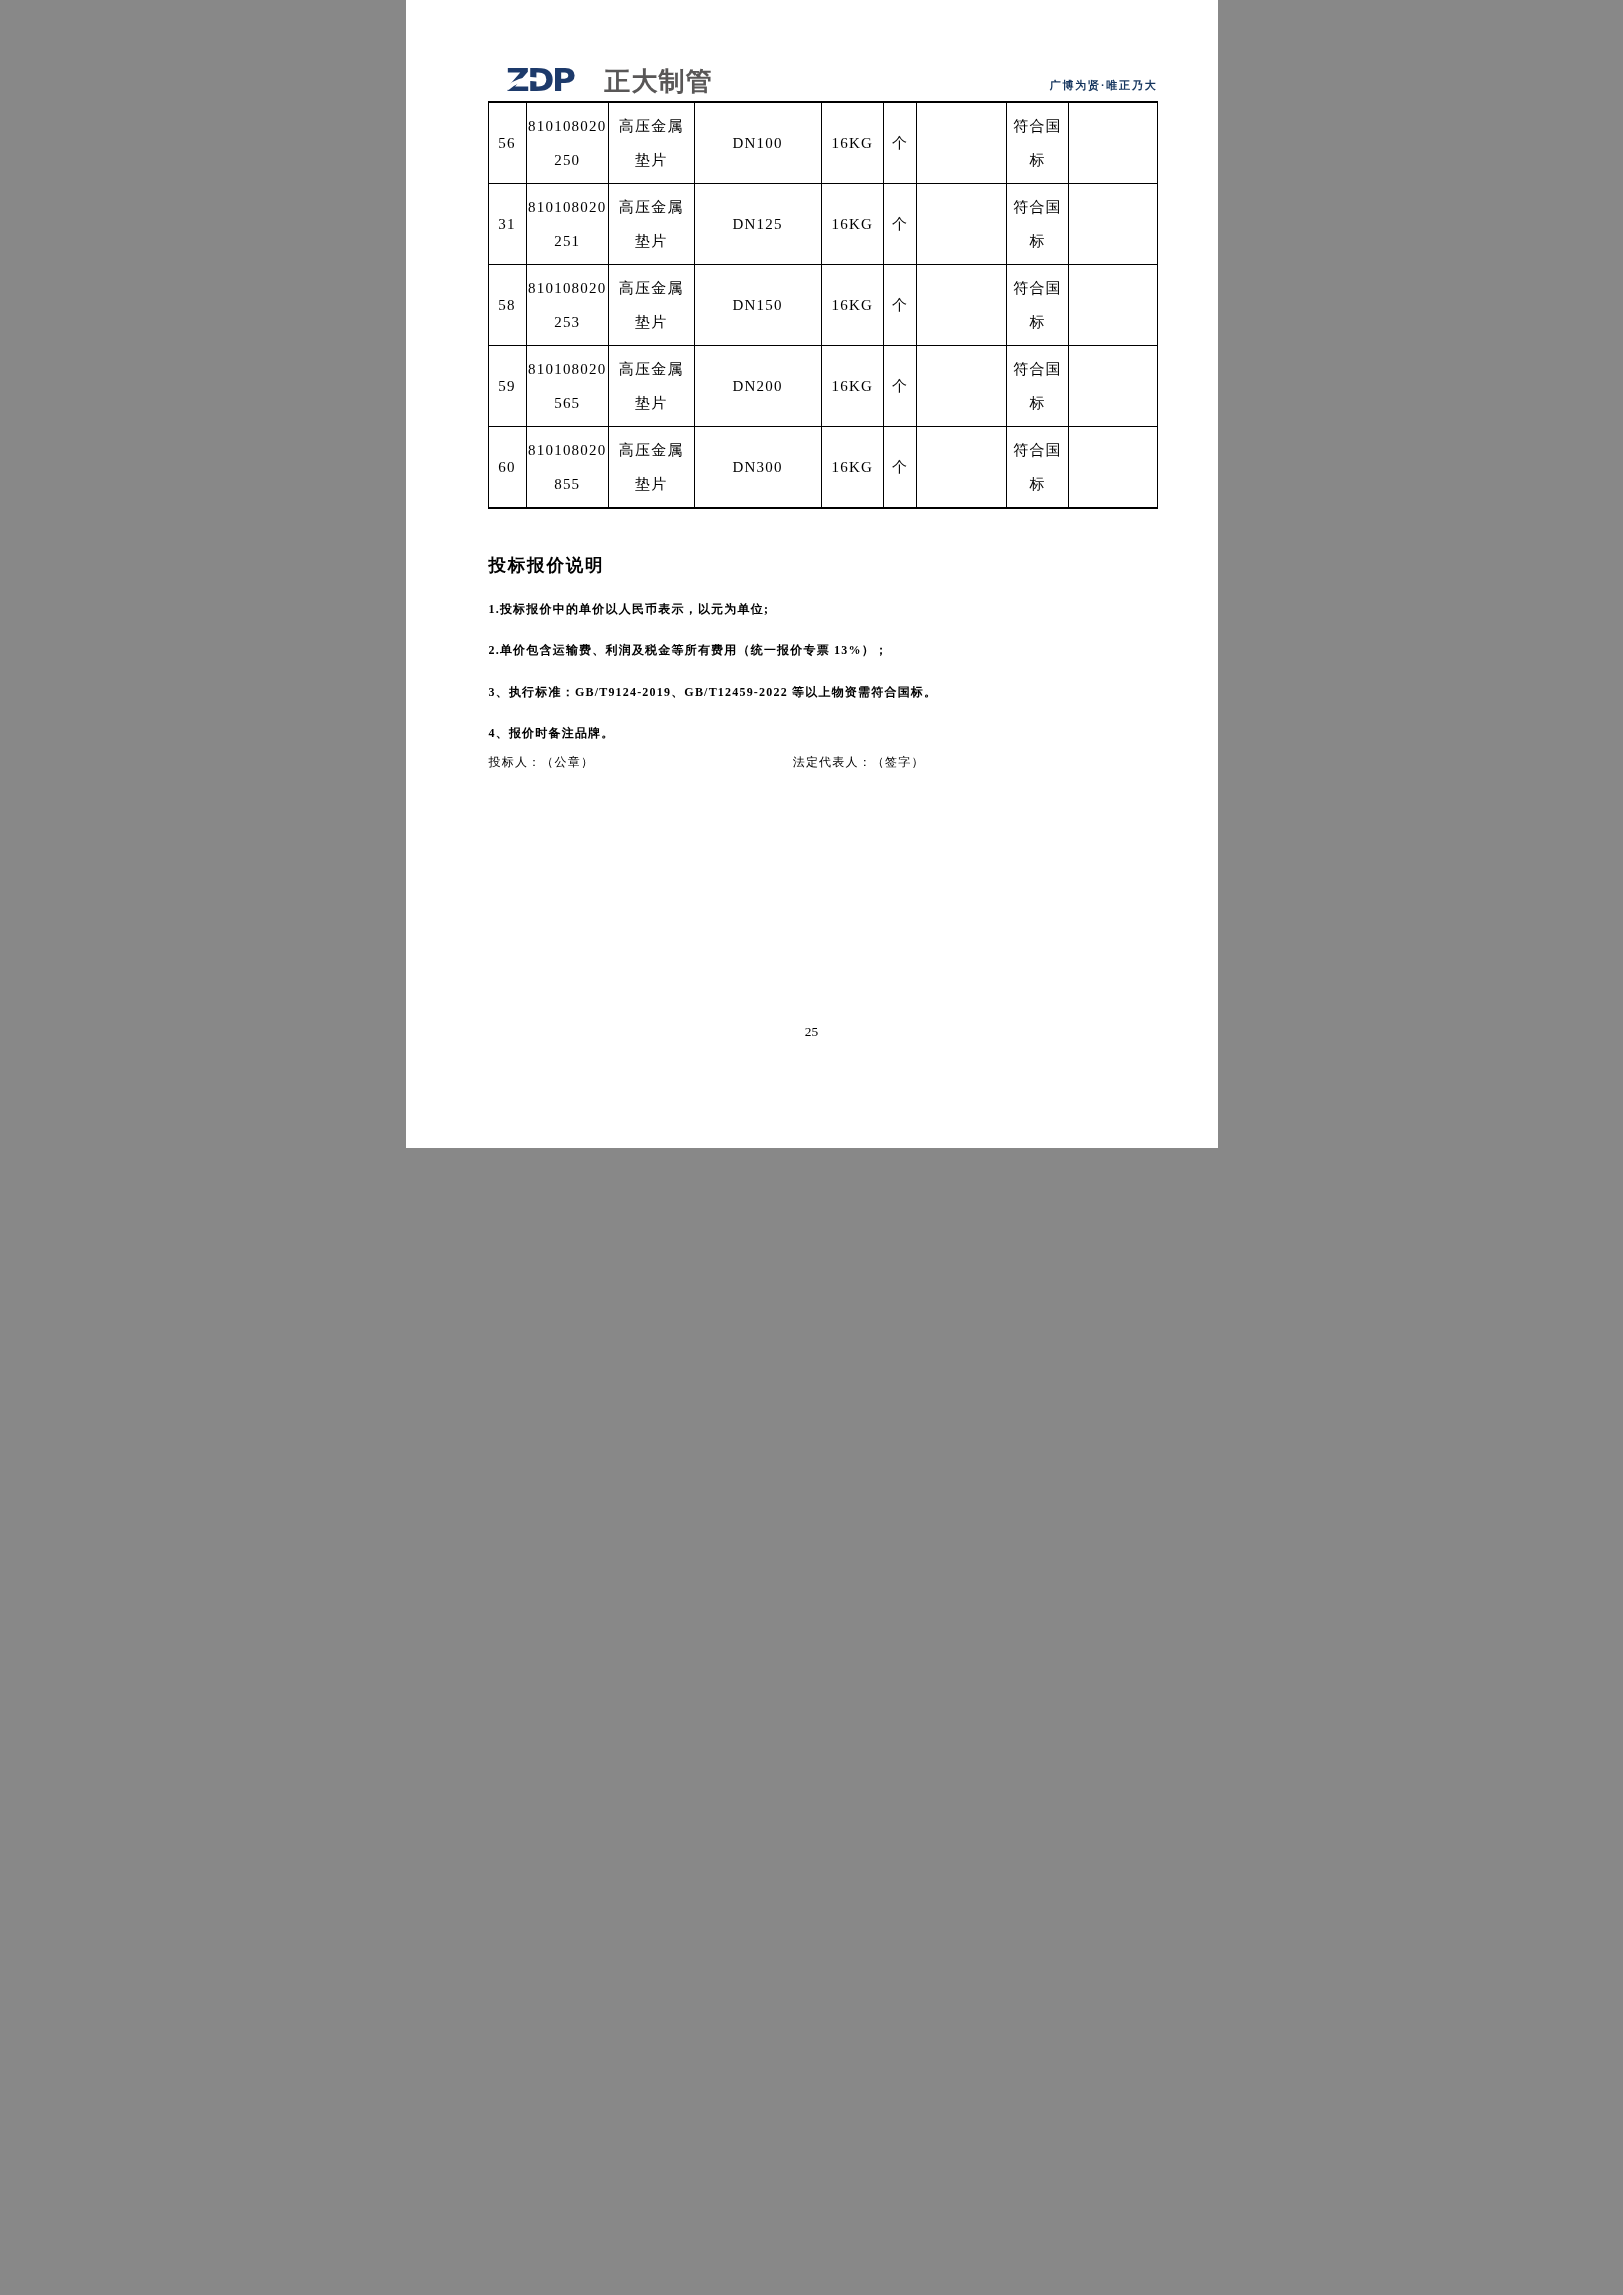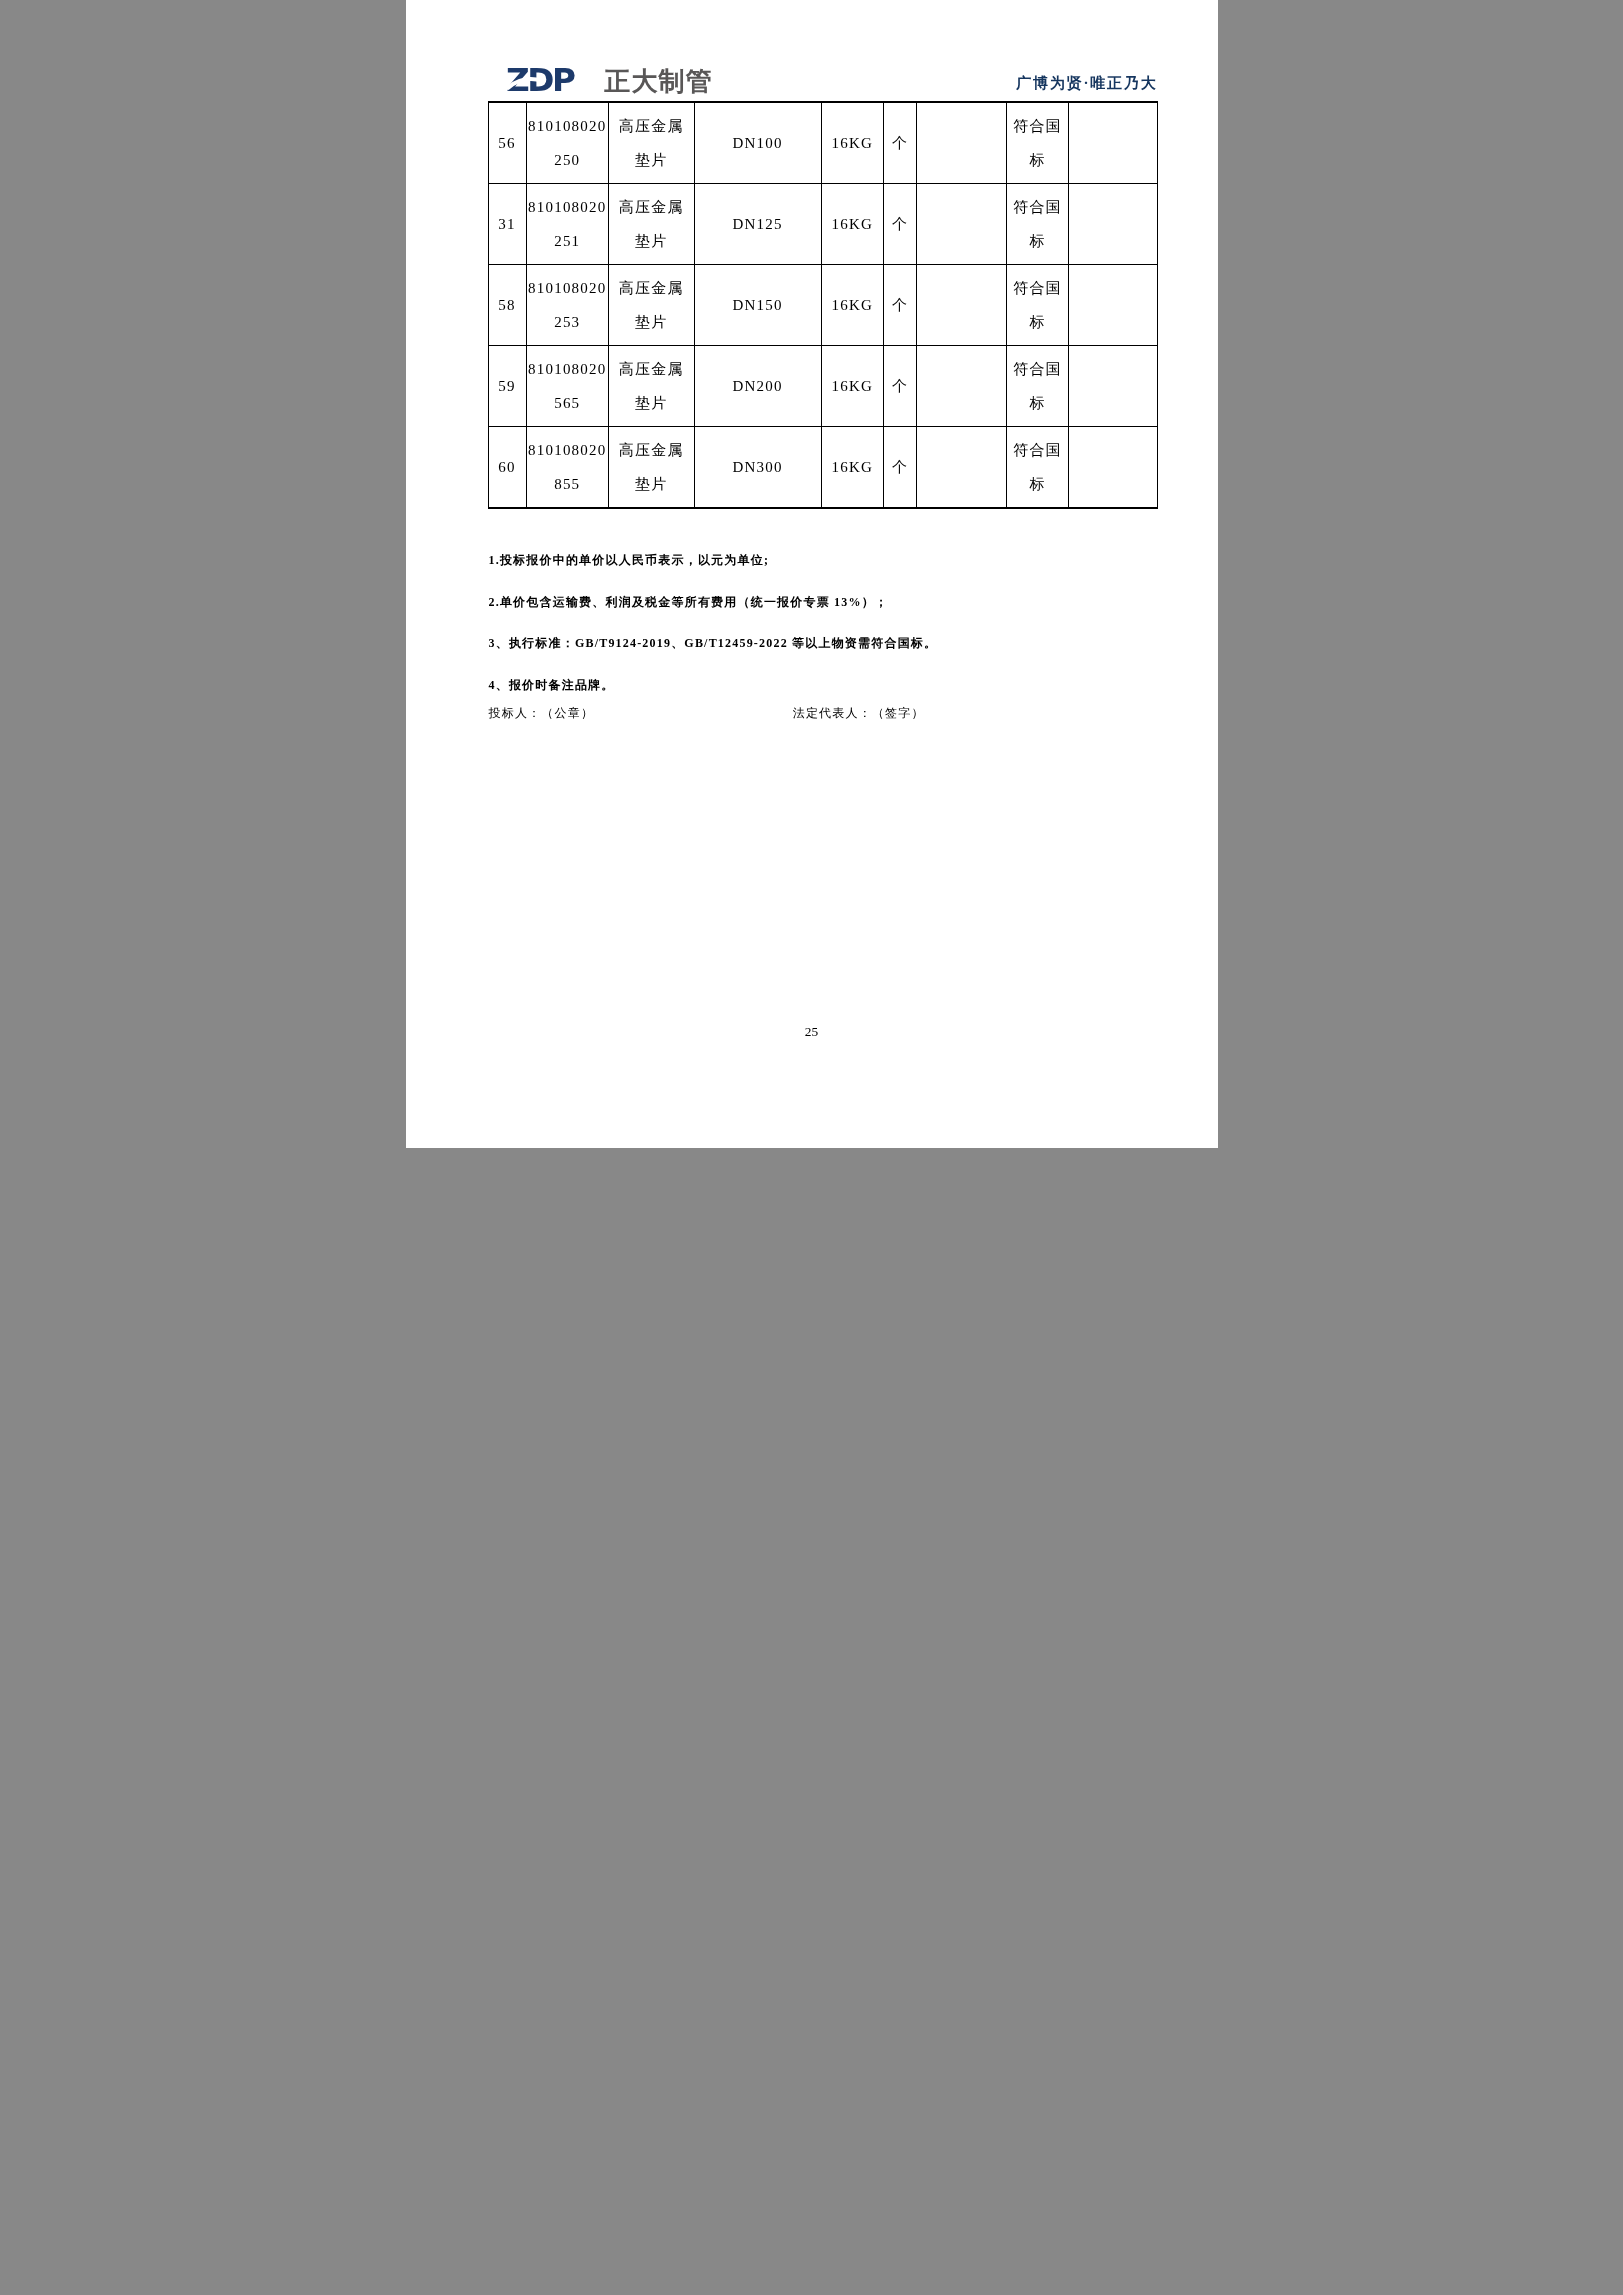--- a/index.html
+++ b/index.html
@@ -22,21 +22,21 @@
   .logo { display:flex; align-items:flex-end; margin-left:18.7px; }
   .logo-mark { display:block; }
   .logo-cn {
     font-family:"DejaVu Sans","Liberation Sans",sans-serif;
     font-weight:bold; font-size:26px; line-height:1;
     color:#595757; letter-spacing:1.2px; margin-left:0;
     padding-bottom:1.2px;
   }
   .slogan {
     font-family:"Liberation Serif","DejaVu Serif",serif;
-    font-weight:bold; font-size:15px; line-height:1;
+    font-weight:bold; font-size:11px; line-height:1;
     color:#16365f; letter-spacing:1.8px; padding-bottom:4.7px;
   }
 
   
   table.items {
     position:absolute; left:82px; top:101px;
     width:670px; table-layout:fixed;
     border-collapse:collapse;
   }
   table.items td {
@@ -175,20 +175,21 @@
           <td>个</td>
           <td></td>
           <td>符合国
 标</td>
           <td></td>
         </tr>
       </tbody>
   </table>
 
   <div class="notes">
+    <h2 class="notes-title">投标报价说明</h2>
     <p class="note-item">1.投标报价中的单价以人民币表示，以元为单位;</p>
     <p class="note-item">2.单价包含运输费、利润及税金等所有费用（统一报价专票 13%）；</p>
     <p class="note-item">3、执行标准：GB/T9124-2019、GB/T12459-2022 等以上物资需符合国标。</p>
     <p class="note-item last">4、报价时备注品牌。</p>
     <p class="sign-line">
       <span class="sign-bidder">投标人：（公章）</span>
       <span class="sign-rep">法定代表人：（签字）</span>
     </p>
   </div>
 

